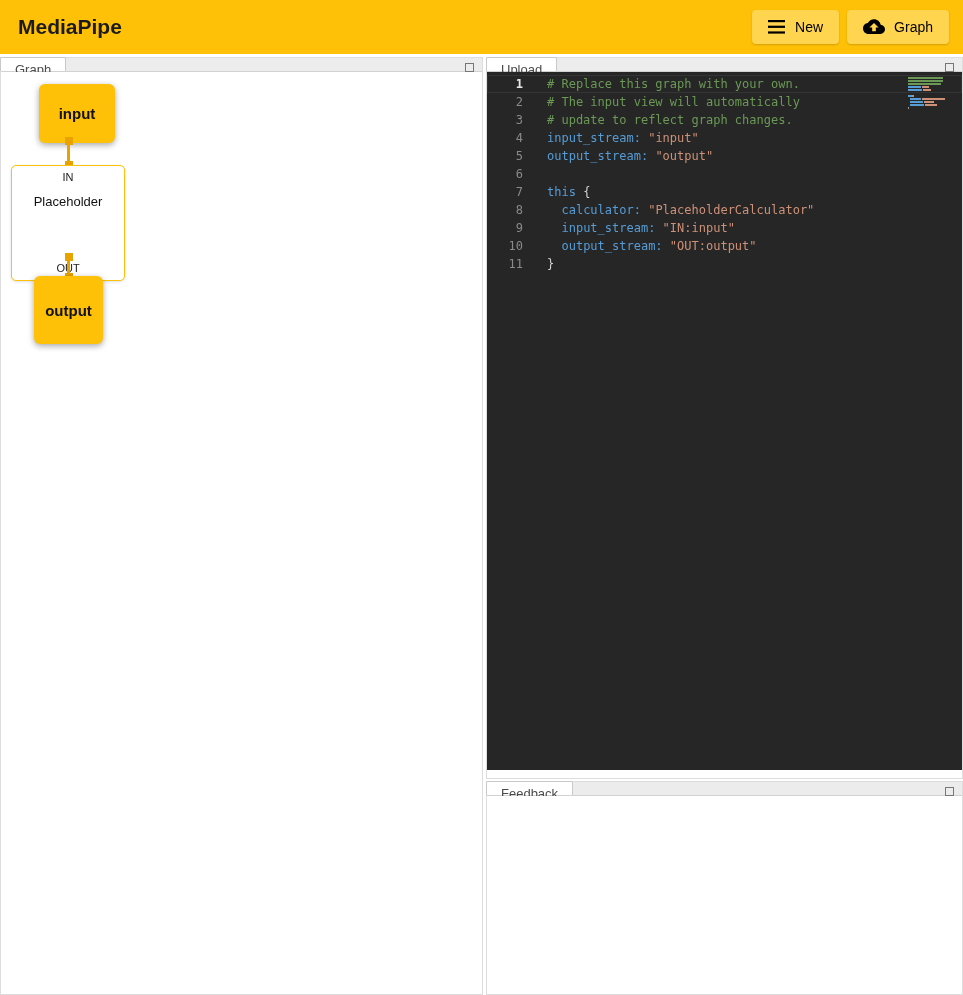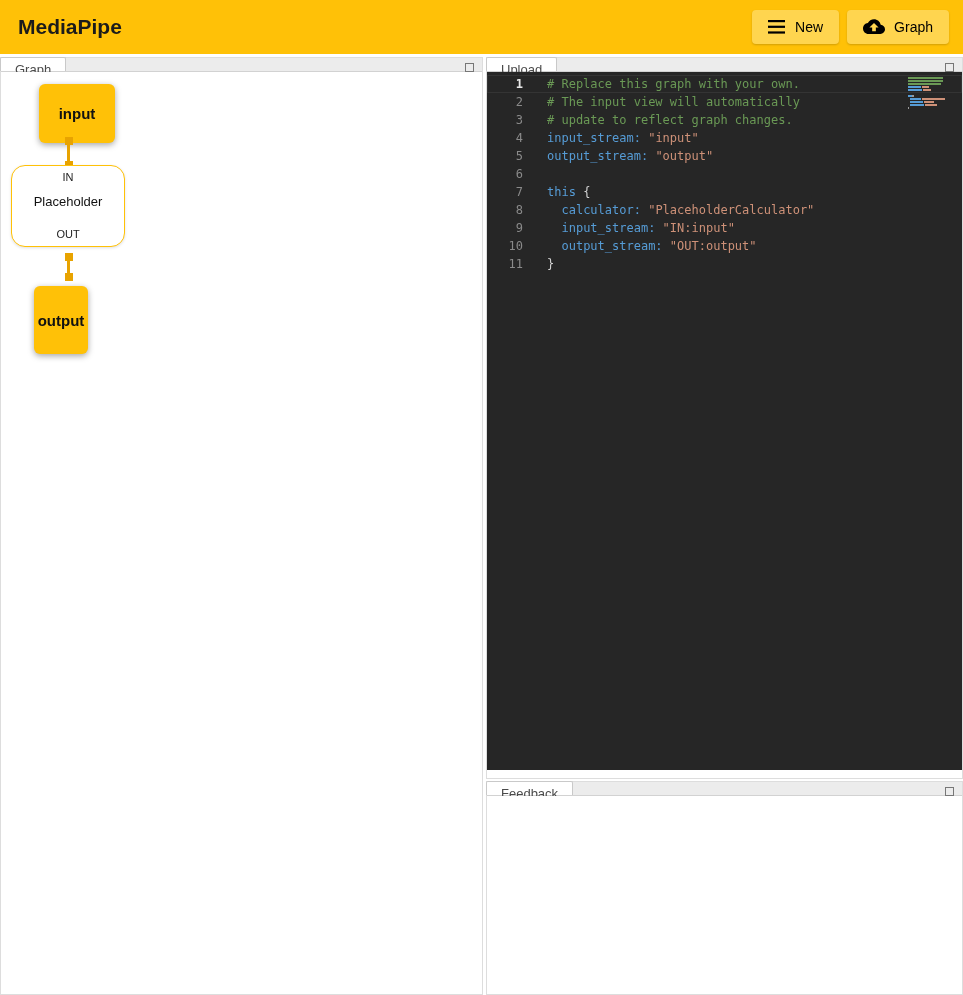--- a/index.html
+++ b/index.html
@@ -33,23 +33,23 @@
 
   .panel-body { position:relative; height:calc(100% - 22px); background:#fff; }
 
   
   .graph-body { overflow:hidden; }
   .gnode { position:absolute; background:var(--node-fill); border-radius:6px;
            display:flex; align-items:center; justify-content:center;
            font-size:15px; font-weight:bold; color:#111;
            box-shadow:0 2px 6px rgba(0,0,0,0.35); cursor:pointer; }
   .input-node  { left:38px; top:12px;  width:76px; height:59px; }
-  .output-node { left:33px; top:214px; width:54px; height:68px; }
-  .pnode { position:absolute; left:10px; top:93px; width:114px; height:82px;
-           background:#fff; border:1.5px solid var(--node-border); border-radius:14px;
+  .output-node { left:33px; top:204px; width:69px; height:68px; }
+  .pnode { position:absolute; left:10px; top:93px; width:114px; height:116px;
+           background:#fff; border:1.5px solid var(--node-border); border-radius:5px;
            box-shadow:0 1px 3px rgba(0,0,0,0.12); cursor:pointer; }
   .pnode .in-label  { position:absolute; top:5px; left:0; right:0; text-align:center;
                       font-size:11px; color:#222; }
   .pnode .out-label { position:absolute; bottom:6px; left:0; right:0; text-align:center;
                       font-size:11px; color:#222; }
   .pnode .pnode-title { position:absolute; top:28px; left:0; right:0; text-align:center;
                         font-size:13px; color:#111; }
   .edge { position:absolute; width:3px; background:var(--edge); }
   .edge1 { left:66px; top:66px;  height:30px; }
   .edge2 { left:66px; top:182px; height:26px; }

